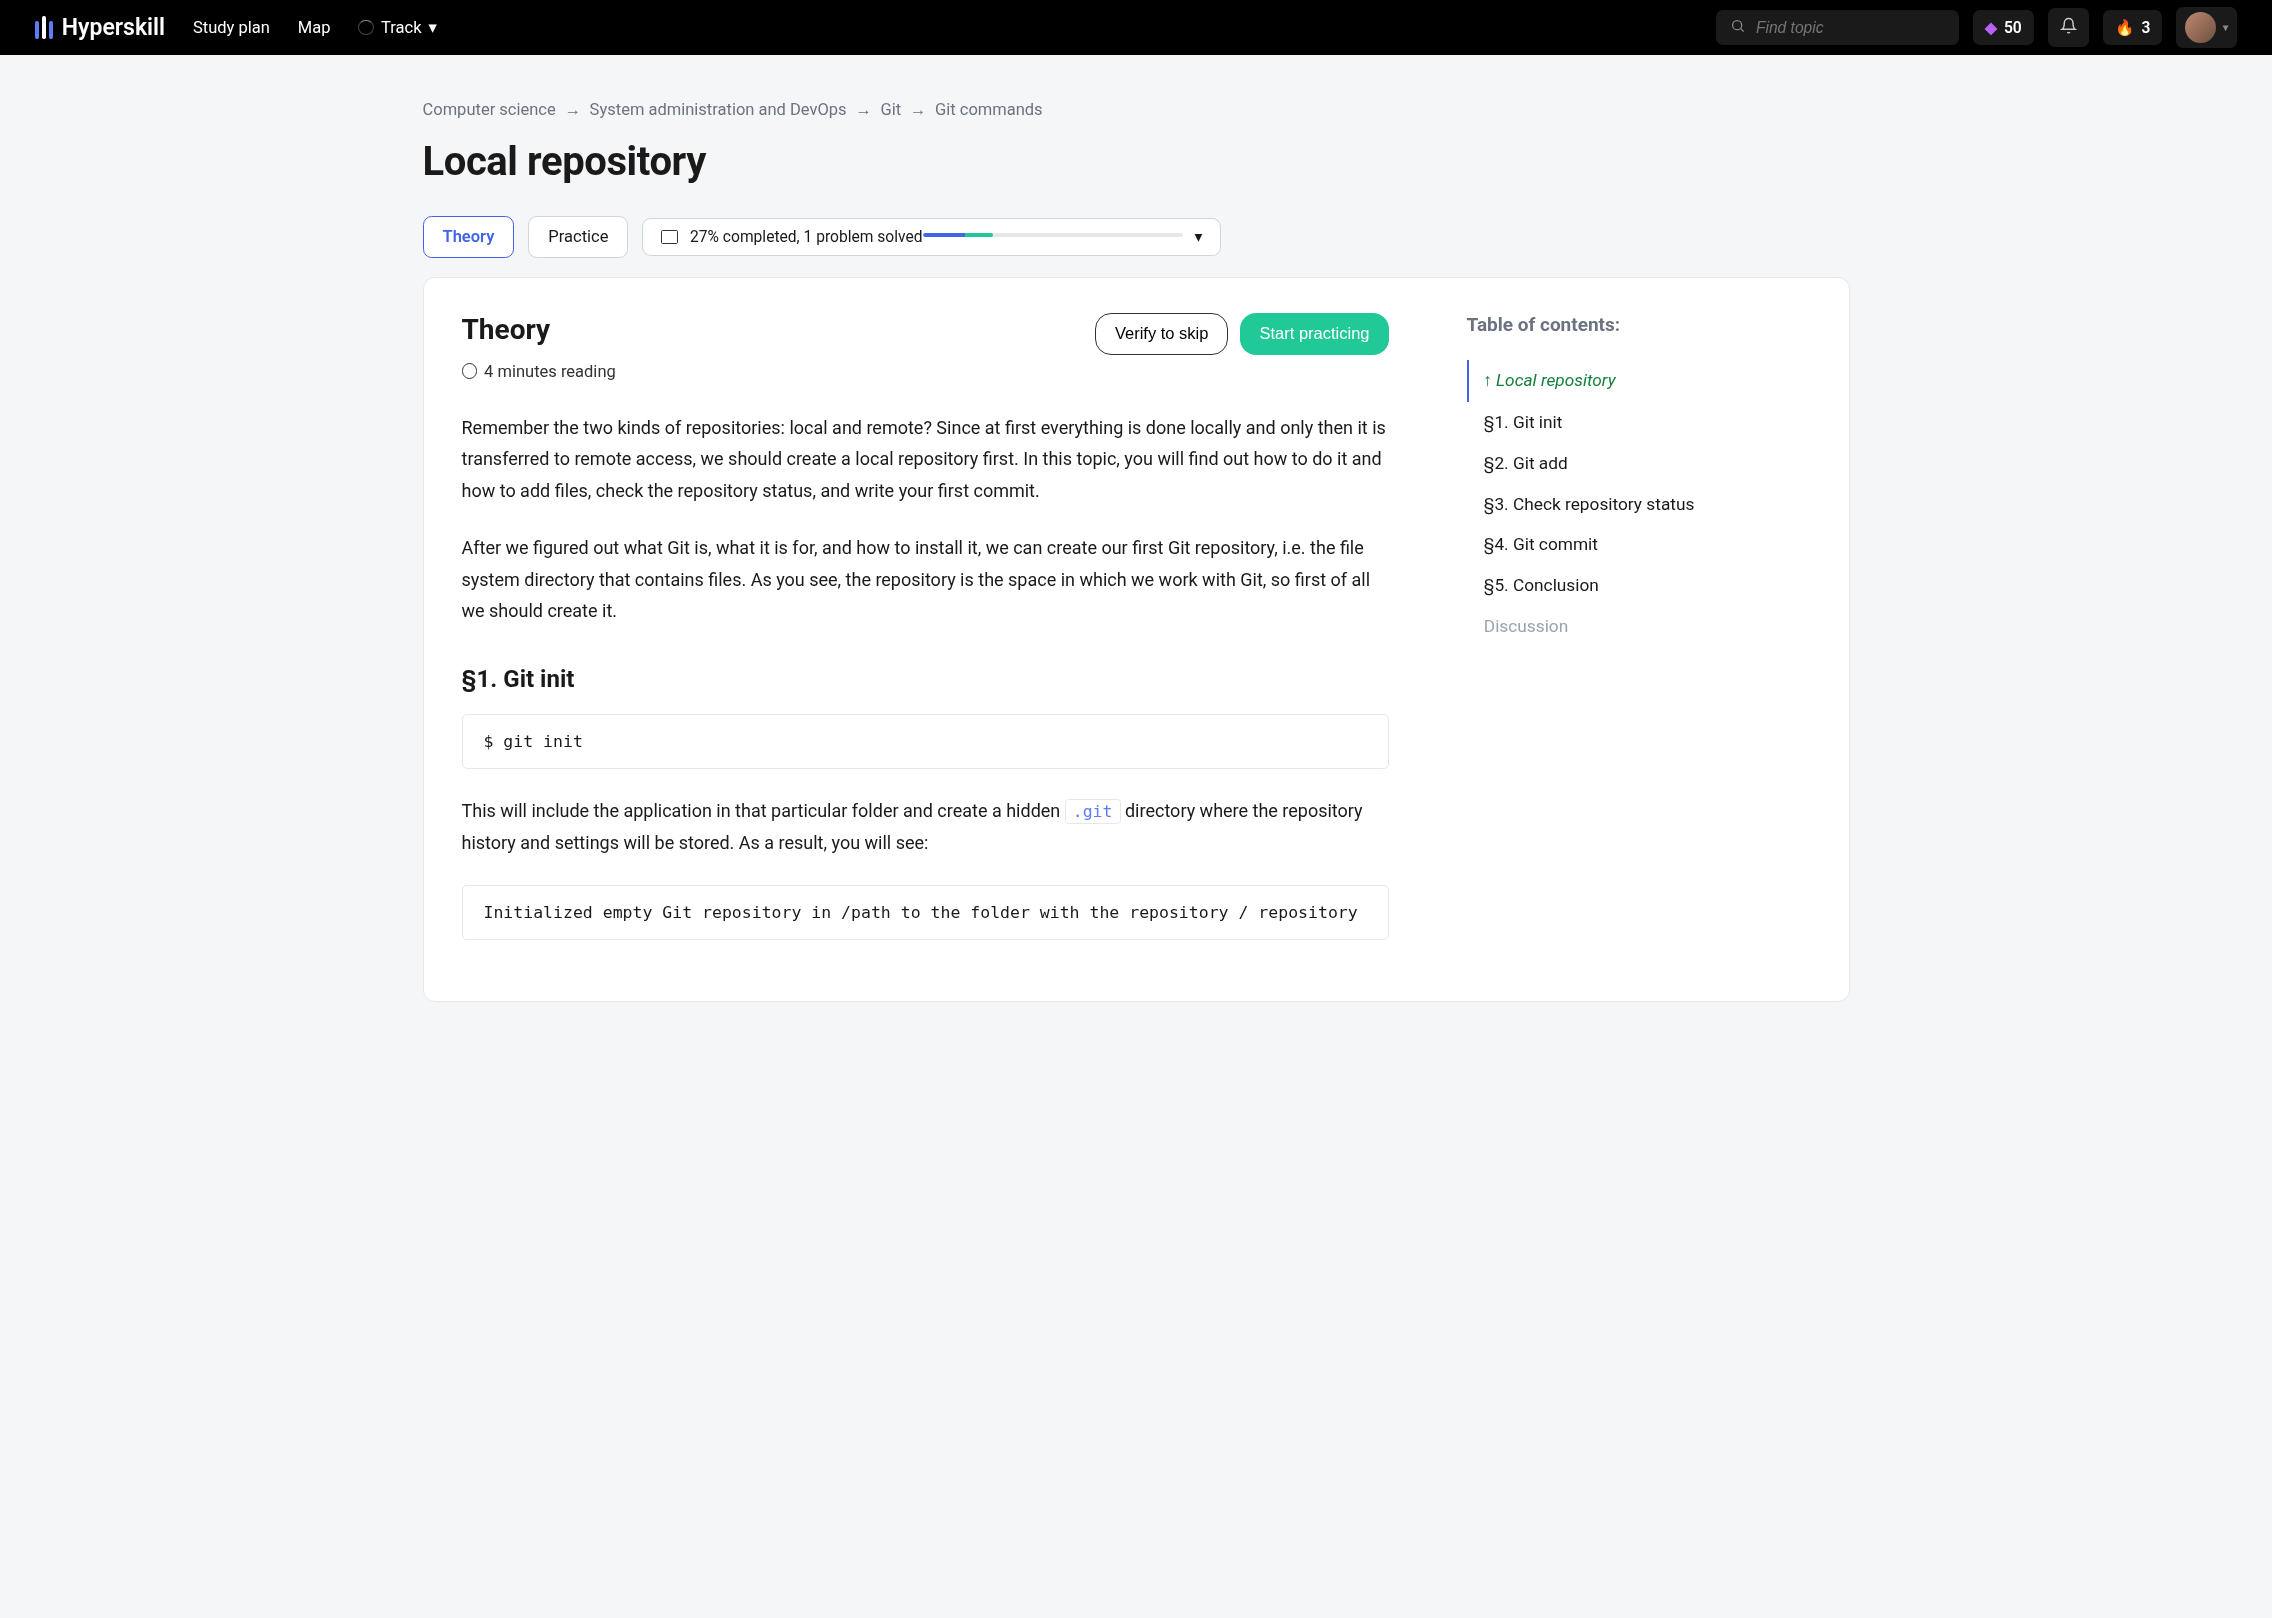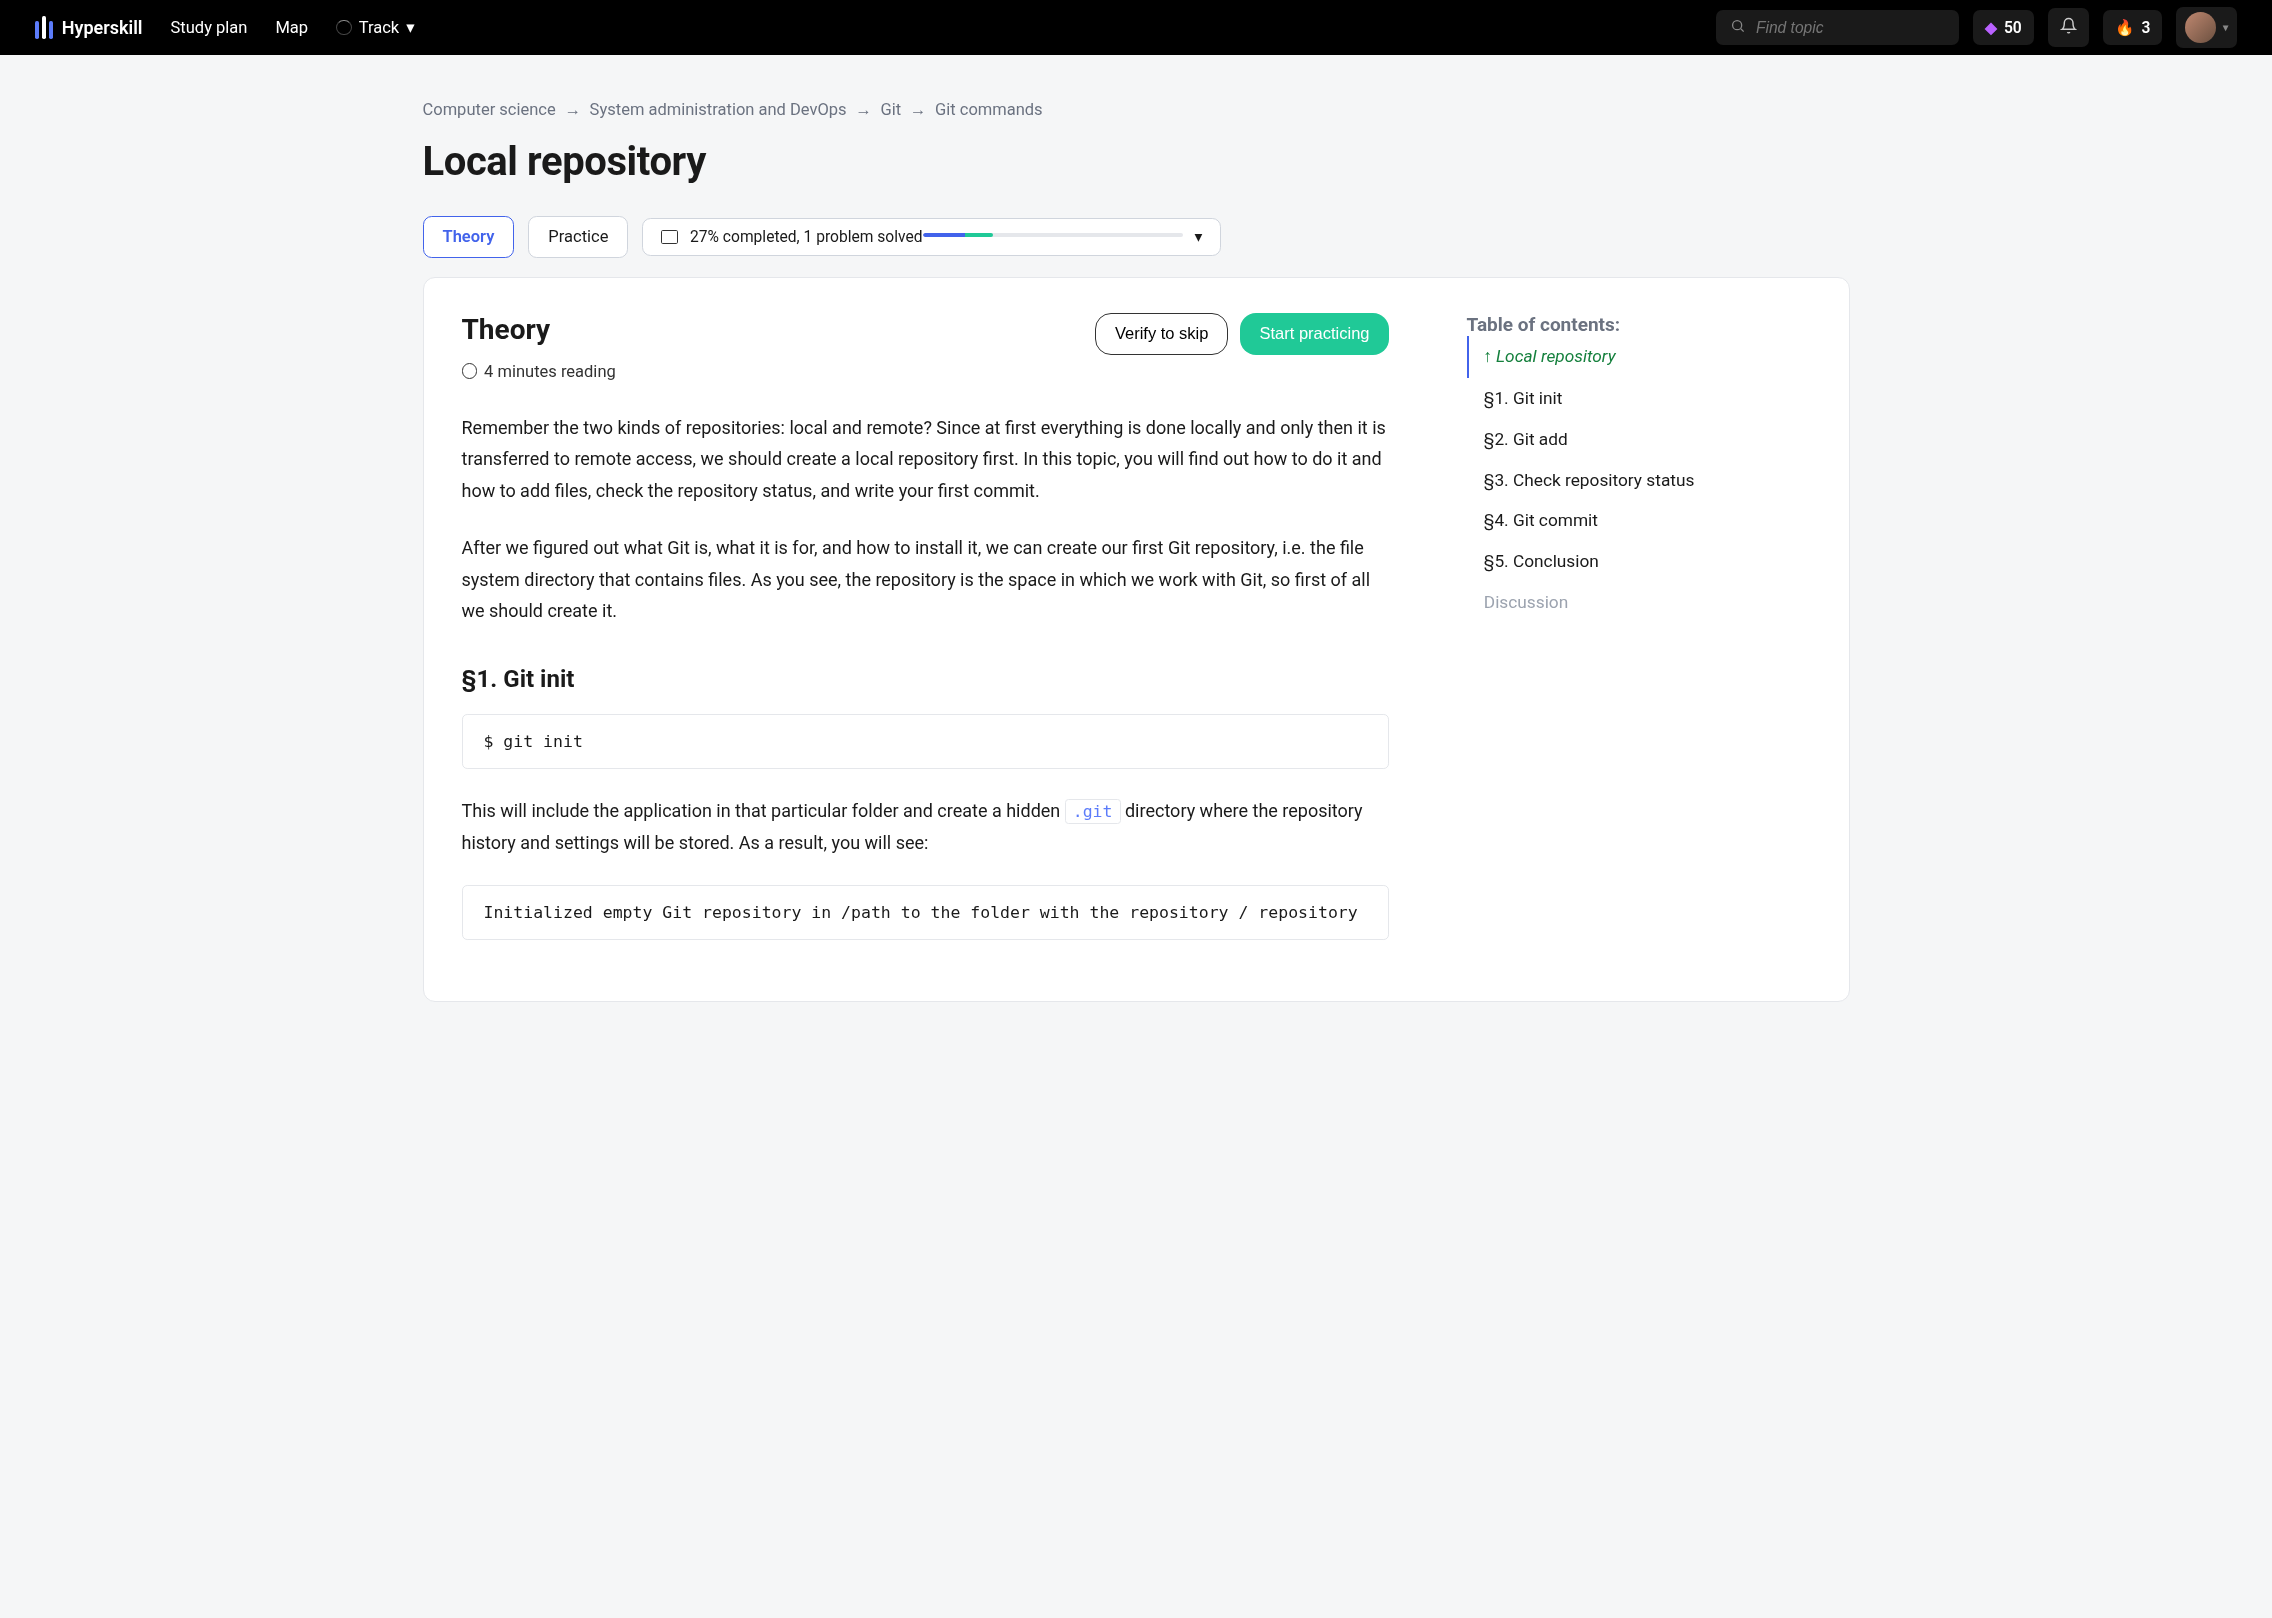--- a/index.html
+++ b/index.html
@@ -14,21 +14,21 @@
       display: flex;
       align-items: center;
       padding: 0 35px;
       gap: 28px;
     }
     .logo {
       display: flex;
       align-items: center;
       gap: 8.7px;
       color: #fff;
-      font-size: 18px;
+      font-size: 23px;
       font-weight: 600;
     }
     .logo-icon {
       display: flex;
       gap: 2.6px;
       align-items: flex-end;
     }
     .logo-bar {
       width: 4.3px;
       border-radius: 1.7px;
@@ -261,20 +261,21 @@
       margin-bottom: 26px;
       overflow-x: auto;
       white-space: nowrap;
     }
     
     .toc-col { width: 295px; flex-shrink: 0; }
     .toc-title {
       font-size: 19px;
       font-weight: 700;
       color: #6b7280;
+      margin-bottom: 24px;
     }
     .toc-item {
       font-size: 17.3px;
       padding: 10.4px 0 10.4px 17.3px;
       cursor: pointer;
       color: #1a1a1a;
     }
     .toc-item.active {
       color: #15803d;
       border-left: 2.6px solid #4263eb;

